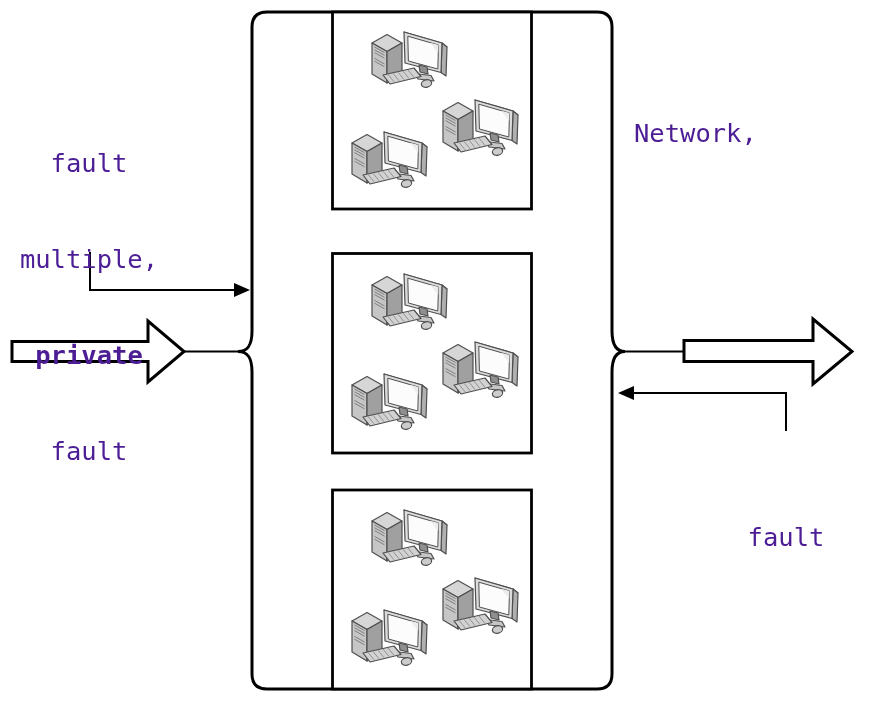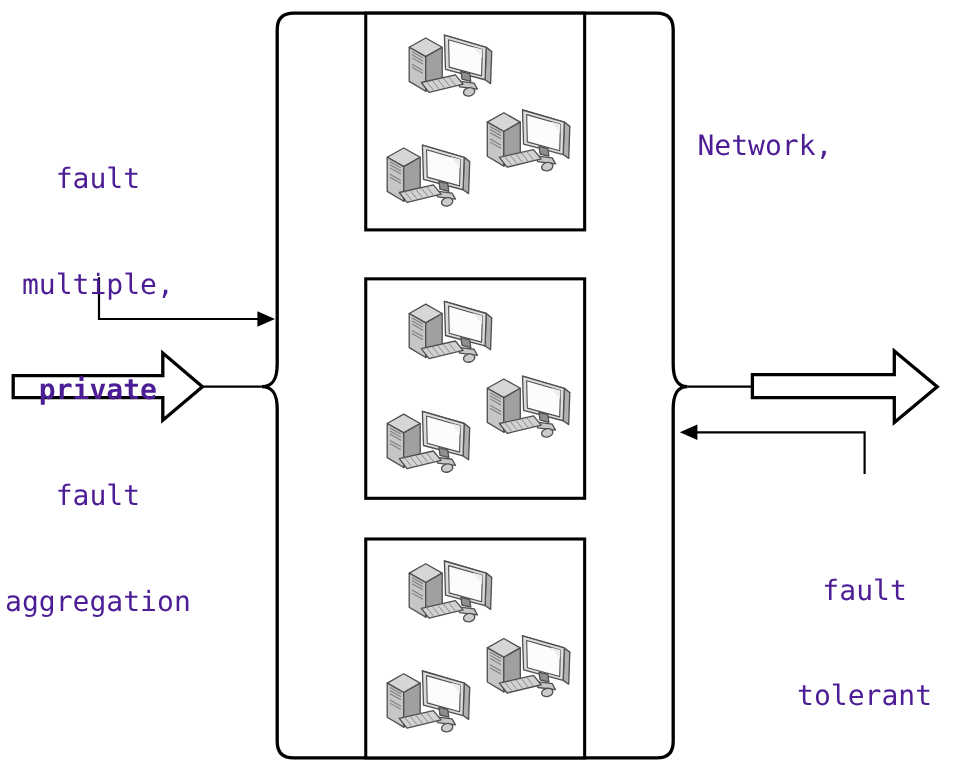--- a/index.html
+++ b/index.html
@@ -87,27 +87,25 @@
 
     <path d="M 786 431 V 393 H 633" fill="none" stroke="#000" stroke-width="2"></path>
     <polygon points="618,393 634,386 634,400" fill="#000"></polygon>
   </svg>
 
   <div class="label center" style="left:0px; top:83px; width:178px;">
     <div>fault</div>
     <div>multiple,</div>
     <div class="bold">private</div>
     <div>fault</div>
-    <div>aggregation</div>
   </div>
 
   <div class="label" style="left:634px; top:53px;">
     <div>Network,</div>
   </div>
 
   <div class="label center" style="left:696px; top:457px; width:180px;">
     <div>fault</div>
-    <div>tolerant</div>
     
     
   </div>
 
 </div>
 
 </body></html>

